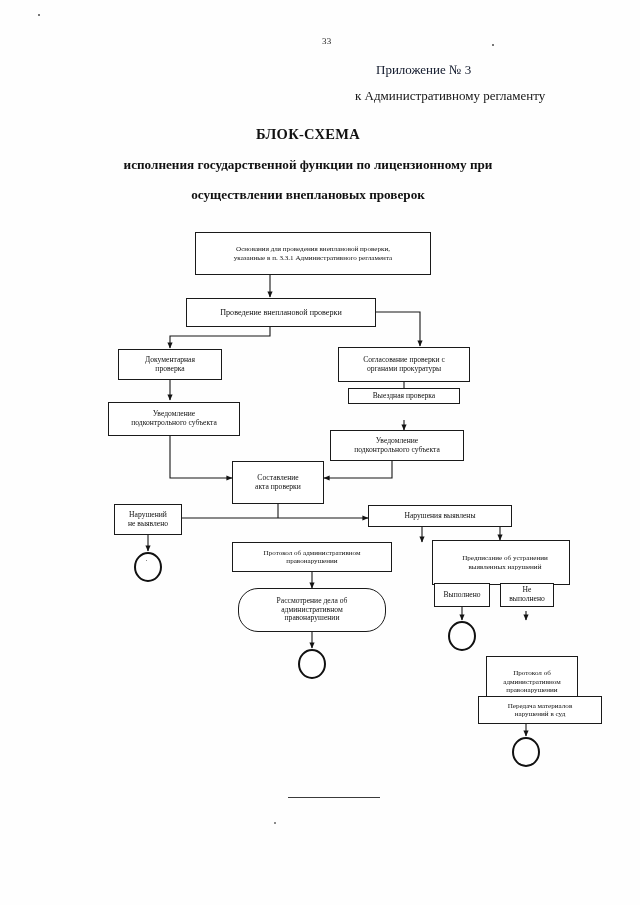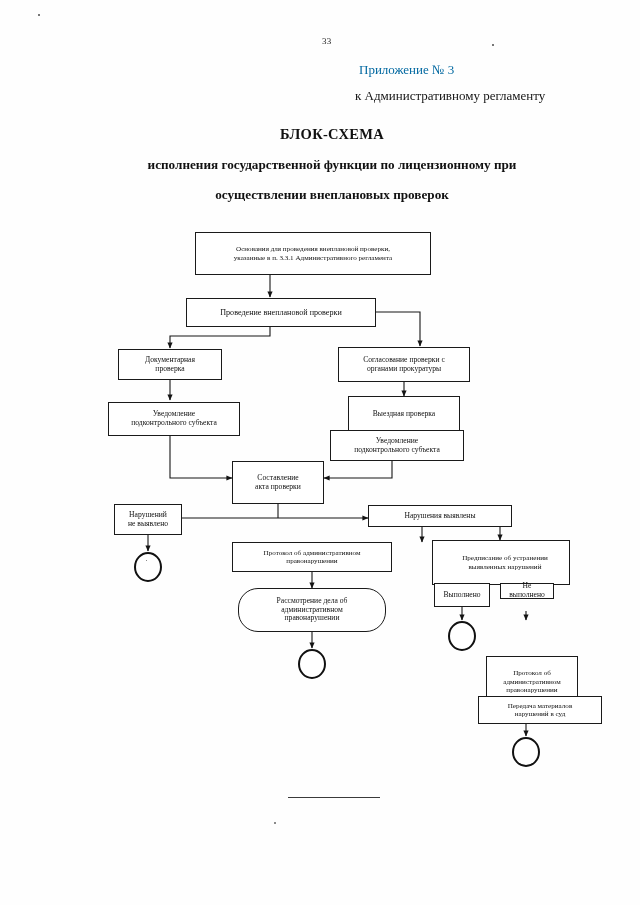--- a/index.html
+++ b/index.html
@@ -33,39 +33,39 @@
     letter-spacing: 0.2px;
     color: #1b1b1b;
   }
   .corner-dot {
     position: absolute;
     width: 2px; height: 2px;
     background: #777;
   }
   .appendix-line-1 {
     position: absolute;
-    left: 359px;
+    left: 376px;
     top: 62px;
     font-size: 13px;
-    color: #0369a1;
+    color: #0f172a;
     white-space: nowrap;
   }
   .appendix-line-2 {
     position: absolute;
     left: 355px;
     top: 88px;
     font-size: 13px;
     color: #141414;
     white-space: nowrap;
   }
 
   
   .title-block {
     position: absolute;
-    left: 72px;
+    left: 48px;
     top: 126px;
     width: 520px;
     text-align: center;
   }
   .title-main {
     font-size: 14.5px;
     font-weight: bold;
     letter-spacing: 0.3px;
     margin-bottom: 3px;
   }
@@ -227,21 +227,21 @@
     </span>
   </div>
 
   <div class="node f75" style="left:108px;top:402px;width:132px;height:34px;">
     <span>
       <span>Уведомление</span>
       <span>подконтрольного субъекта</span>
     </span>
   </div>
 
-  <div class="node f75" style="left:348px;top:396px;width:112px;height:36px;">
+  <div class="node f75" style="left:348px;top:388px;width:112px;height:16px;">
     <span>Выездная проверка</span>
   </div>
 
   <div class="node f75" style="left:330px;top:430px;width:134px;height:31px;">
     <span>
       <span>Уведомление</span>
       <span>подконтрольного субъекта</span>
     </span>
   </div>
 
@@ -282,21 +282,21 @@
     <span>
       <span>Предписание об устранении</span>
       <span>выявленных нарушений</span>
     </span>
   </div>
 
   <div class="node f75" style="left:434px;top:583px;width:56px;height:24px;">
     <span>Выполнено</span>
   </div>
 
-  <div class="node f75" style="left:500px;top:583px;width:54px;height:16px;">
+  <div class="node f75" style="left:500px;top:583px;width:54px;height:24px;">
     <span>
       <span>Не</span>
       <span>выполнено</span>
     </span>
   </div>
 
   <div class="node f7" style="left:486px;top:620px;width:92px;height:52px;margin-top:36px;">
     <span>
       <span>Протокол об</span>
       <span>административном</span>

